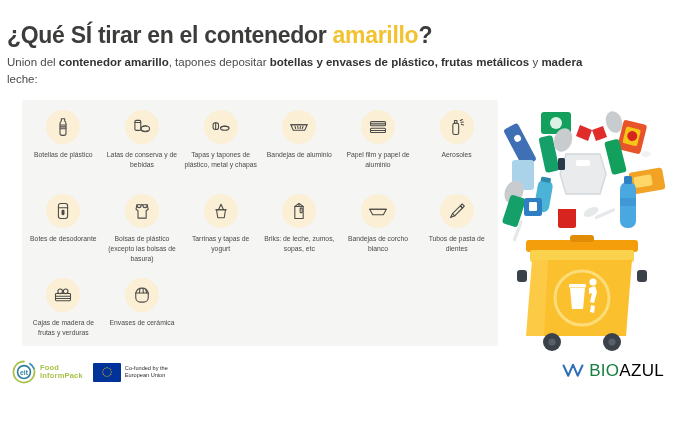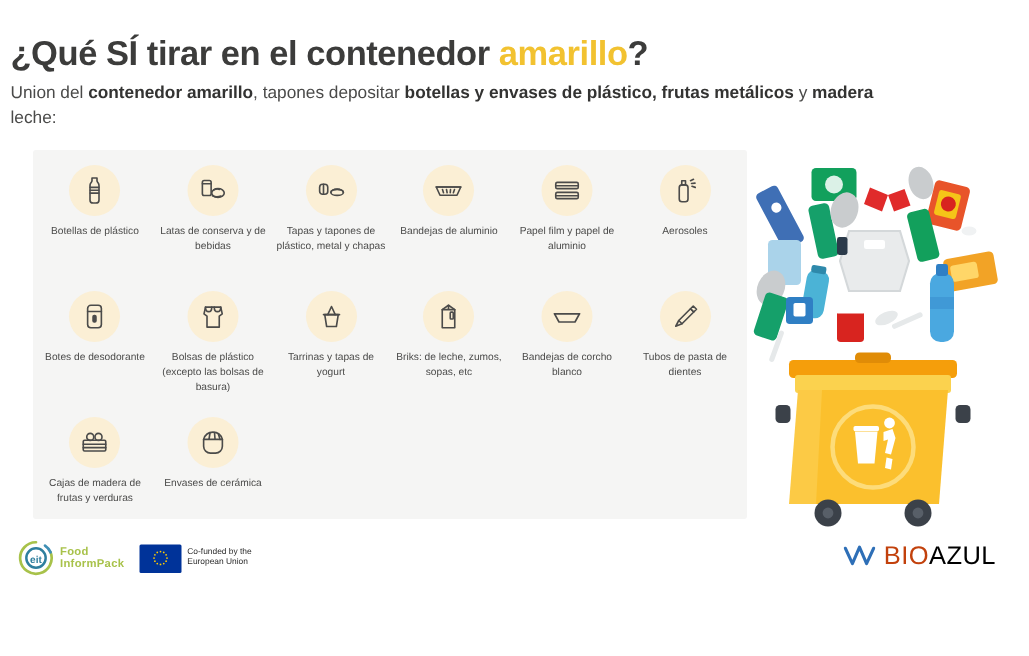--- a/index.html
+++ b/index.html
@@ -154,21 +154,21 @@
     top: 361px;
     display: flex;
     align-items: center;
     gap: 5px;
   }
   .bioazul-word {
     font-size: 17px;
     font-weight: normal;
     letter-spacing: 0.3px;
   }
-  .bioazul-word .bio { color: #c2410c; }
+  .bioazul-word .bio { color: #15803d; }
   .bioazul-word .azul { color: #000000; }
 </style>
 </head>
 <body>
 
 <div class="header">
   <h1 class="title"><span>¿Qué SÍ tirar en el contenedor </span><span class="accent">amarillo</span><span>?</span></h1>
   <p class="subtitle"><span>Union del </span><b>contenedor amarillo</b><span>, tapones depositar </span><b>botellas y envases de plástico, frutas metálicos</b><span> y </span><b>madera</b><span> leche:</span></p>
 </div>
 

